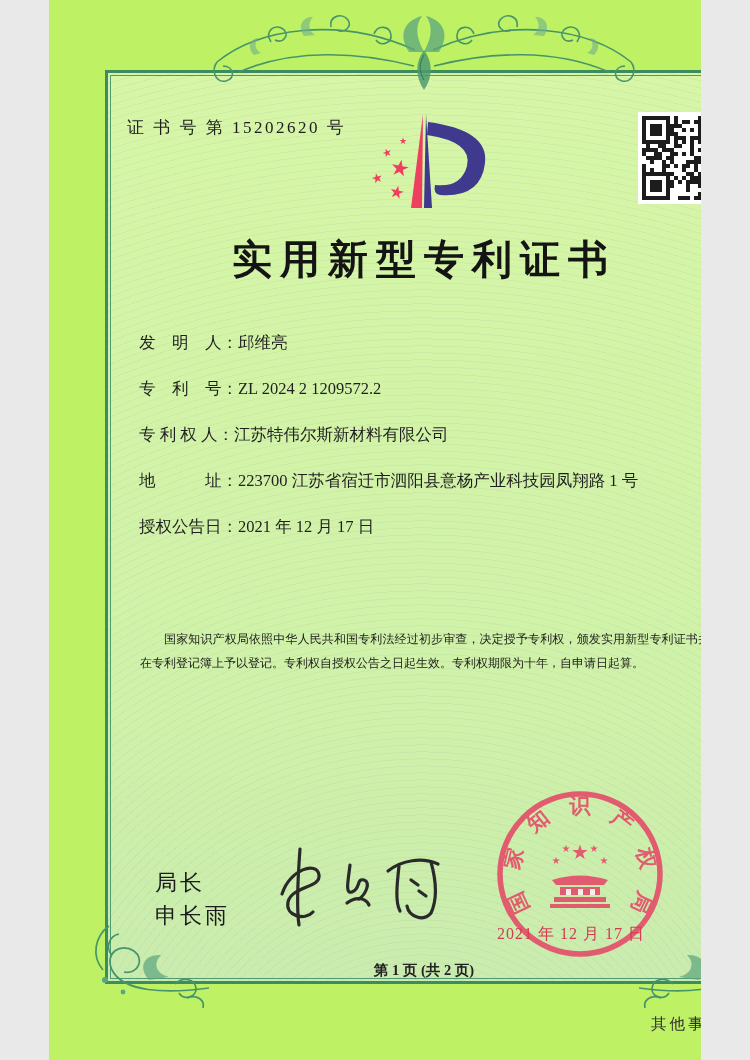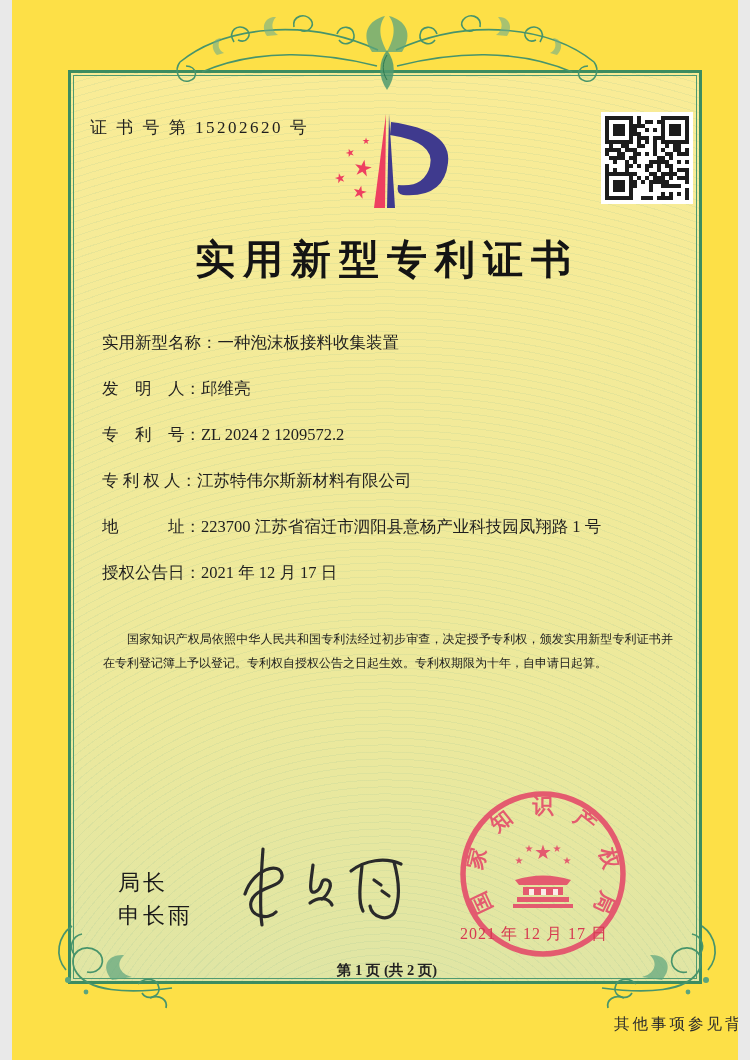--- a/index.html
+++ b/index.html
@@ -1,17 +1,17 @@
 <!DOCTYPE html>
 <html><head>
 <meta charset="utf-8">
 <style>
   html,body{margin:0;padding:0;background:#e9e9e9;}
   .page{
-    position:relative;width:726px;height:1060px;background:#fde047;
+    position:relative;width:652px;height:1060px;background:#bef264;
     font-family:"Liberation Serif","DejaVu Serif",serif;color:#262626;
     overflow:hidden;margin:0 auto;
   }
   
   .frame-bg{
     position:absolute;left:59px;top:73px;width:628px;height:908px;
     background:
       repeating-radial-gradient(circle at 50% 118%, rgba(135,185,150,.13) 0 1px, rgba(0,0,0,0) 1px 7px),
       linear-gradient(180deg, rgba(245,250,246,.45) 0%, rgba(222,240,226,.55) 70%, rgba(208,232,214,.65) 100%);
   }
@@ -371,24 +371,20 @@
         <rect x="64" y="84" width="4" height="4" fill="#1c1c1c"></rect>
         <rect x="68" y="84" width="4" height="4" fill="#1c1c1c"></rect>
         <rect x="84" y="84" width="4" height="4" fill="#1c1c1c"></rect>
       </g>
   </svg>
 
   <div class="title">实用新型专利证书</div>
 
   <div class="fields">
     <div class="field-row">
-      <span class="f-label">实用新型名称：</span>
-      <span class="f-value">一种泡沫板接料收集装置</span>
-    </div>
-    <div class="field-row">
       <span class="f-label">发　明　人：</span>
       <span class="f-value">邱维亮</span>
     </div>
     <div class="field-row">
       <span class="f-label">专　利　号：</span>
       <span class="f-value">ZL 2024 2 1209572.2</span>
     </div>
     <div class="field-row">
       <span class="f-label">专 利 权 人：</span>
       <span class="f-value">江苏特伟尔斯新材料有限公司</span>

